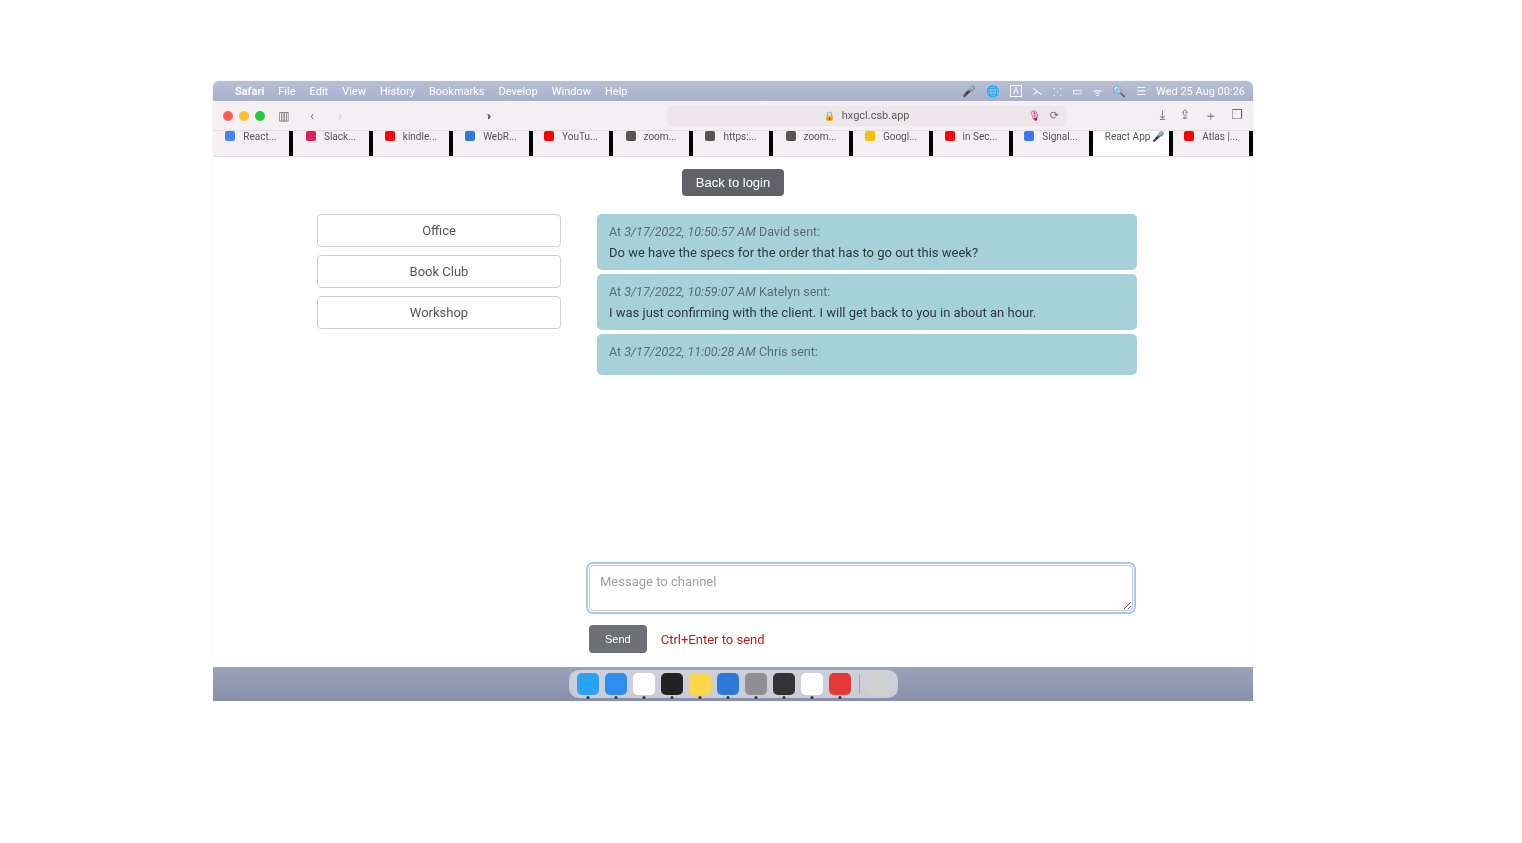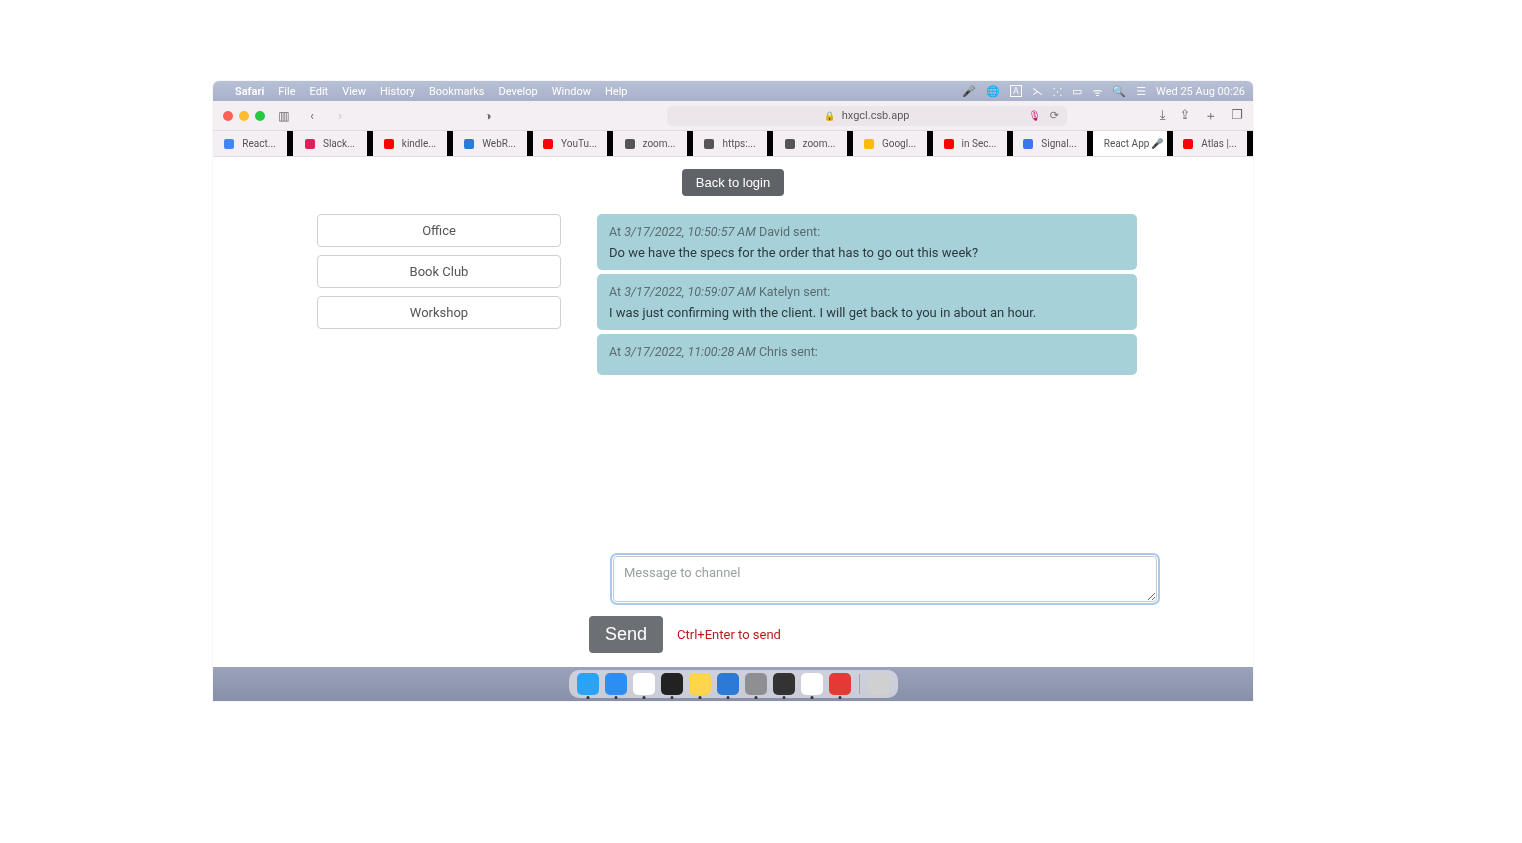--- a/index.html
+++ b/index.html
@@ -81,24 +81,24 @@
     background: #f4eff3;
     border-bottom: 1px solid #e3dbe1;
     display: flex;
     align-items: stretch;
     font-size: 10px;
     color: #555;
   }
   .fav {
     flex: 1;
     display: flex;
-    align-items: center;
+    align-items: flex-start;
     justify-content: center;
     gap: 8px;
-    border-right: 6px solid #000000;
+    border-right: 4px solid #000000;
     padding: 0 4px;
     white-space: nowrap;
     overflow: hidden;
   }
   .fav.active { background: #fff; }
   .fav .favicon { width: 10px; height: 10px; border-radius: 2px; display: inline-block; }
 
   
   .content {
     background: #fff;
@@ -165,31 +165,30 @@
     height: 46px;
     border: 1px solid #c9c9c9;
     border-radius: 4px;
     padding: 8px 10px;
     font-size: 13px;
     color: #333;
     resize: both;
     outline: 2px solid #a7c9ef;
     outline-offset: 1px;
     font-family: inherit;
-    margin-left: 24px;
   }
   .compose textarea::placeholder { color: #9aa0a6; }
   .compose .row { display: flex; align-items: center; gap: 14px; margin-top: 10px; }
   .send {
     background: #6c7075;
     color: #fff;
     border: none;
     border-radius: 4px;
     padding: 8px 16px;
-    font-size: 18px;
+    font-size: 11px;
     cursor: pointer;
   }
   .hint { color: #b91c1c; font-size: 13px; }
 
   
   .dockwrap {
     position: absolute;
     left: 0; right: 0; bottom: 0;
     height: 34px;
     background: linear-gradient(#9aa3bb,#8790a8);

